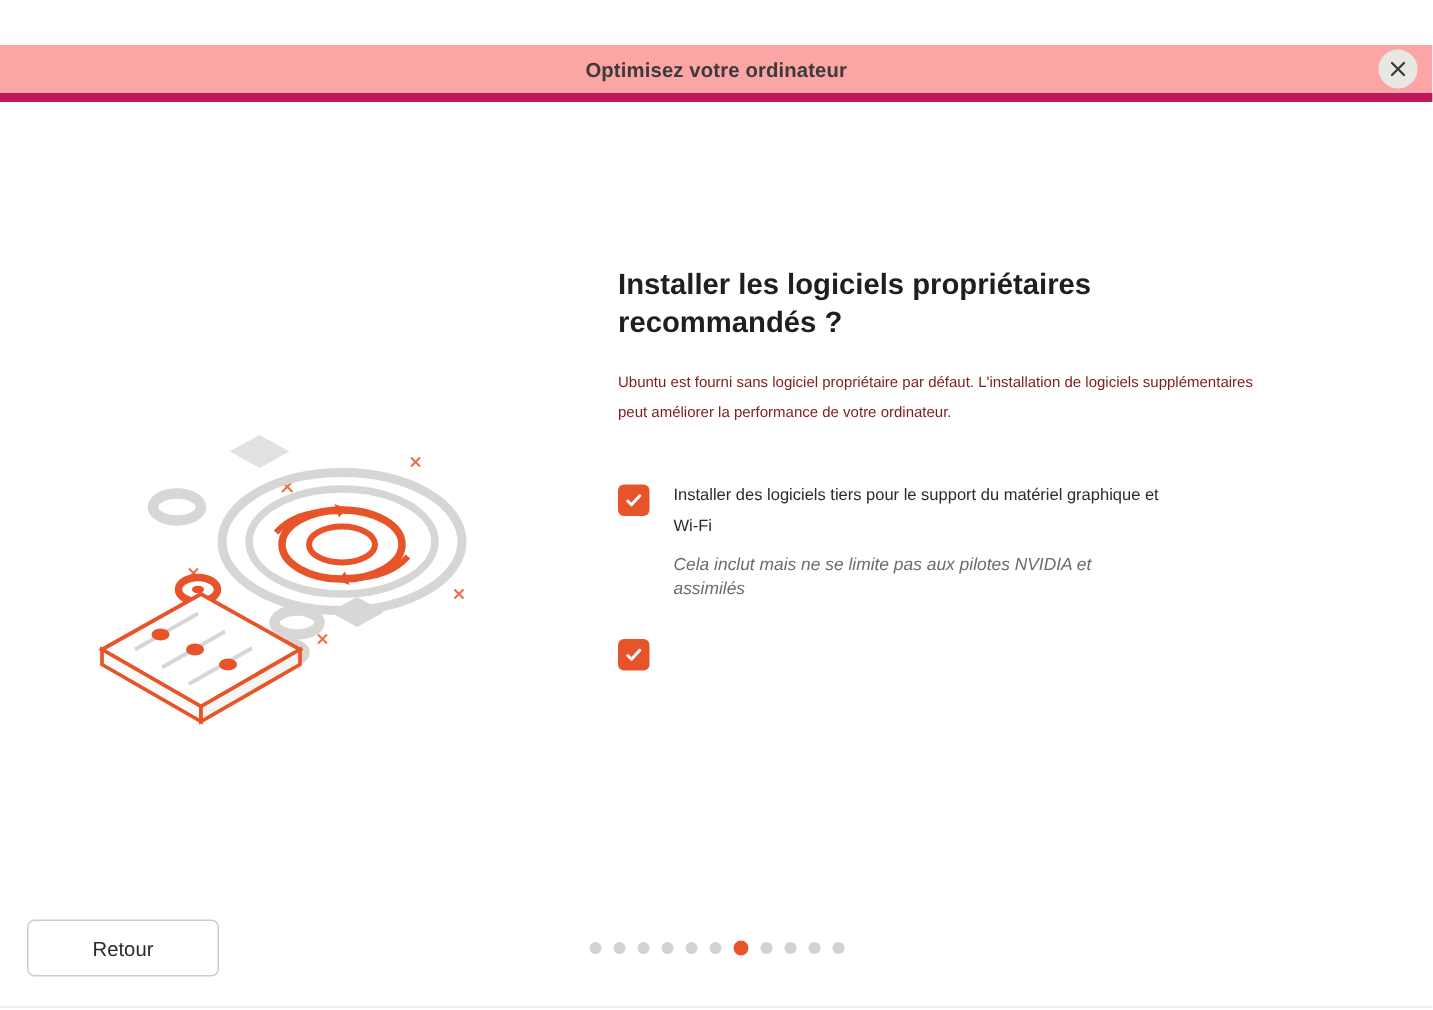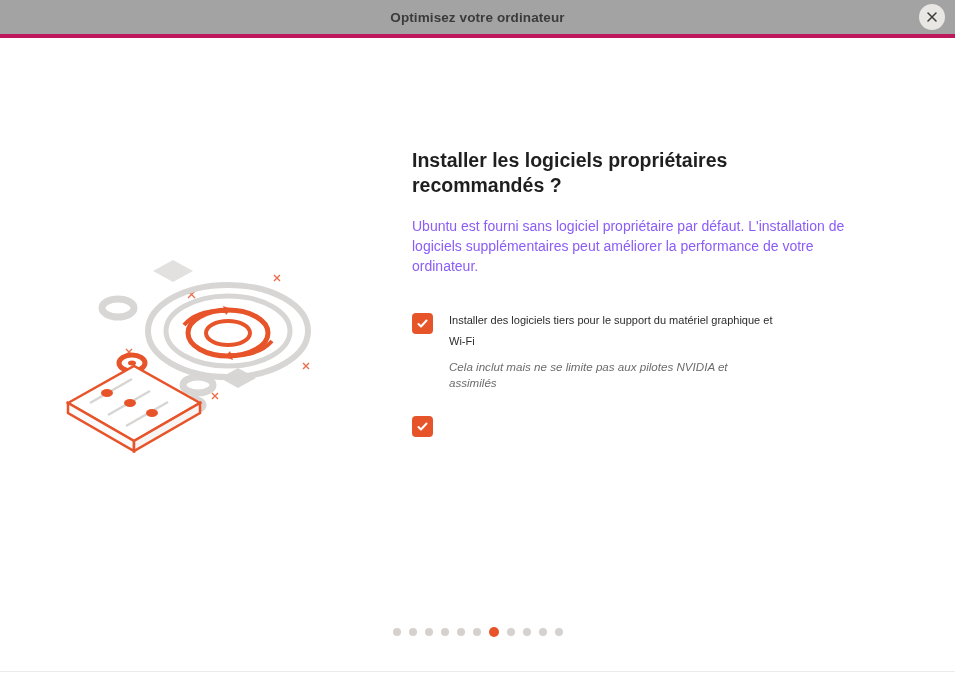--- a/index.html
+++ b/index.html
@@ -17,25 +17,26 @@
     height: 673px;
     background: #ffffff;
     display: flex;
     flex-direction: column;
   }
   
   .titlebar {
     position: relative;
     height: 38px;
     min-height: 38px;
-    background: #a3a3a3;
-    border-bottom: 4px solid #be185d;
+    background: #fca5a5;
+    border-bottom: 6px solid #be185d;
     display: flex;
     align-items: center;
     justify-content: center;
+    margin-top: 30px;
   }
   .titlebar-title {
     font-size: 13.5px;
     font-weight: bold;
     color: #3b3b3b;
     letter-spacing: 0.1px;
   }
   .close-button {
     position: absolute;
     right: 10px;
@@ -78,23 +79,23 @@
   .panel h1 {
     margin: 0 0 18px 0;
     font-size: 19.5px;
     line-height: 25px;
     font-weight: bold;
     color: #1f1f1f;
     max-width: 330px;
   }
   .panel .intro {
     margin: 0 0 34px 0;
-    font-size: 14px;
+    font-size: 10px;
     line-height: 20px;
-    color: #8b5cf6;
+    color: #7f1d1d;
     max-width: 445px;
   }
   .option {
     display: flex;
     align-items: flex-start;
     margin-bottom: 22px;
   }
   .checkbox {
     width: 21px;
     height: 21px;
@@ -301,20 +302,21 @@
             </svg>
           </span>
         </span>
         <span class="option-text">
         </span>
       </div>
     </div>
   </div>
 
   <div class="footer">
+    <button class="btn">Retour</button>
     <div class="spacer"></div>
     <div class="dots" id="step-dots">
         <span class="dot"></span>
         <span class="dot"></span>
         <span class="dot"></span>
         <span class="dot"></span>
         <span class="dot"></span>
         <span class="dot"></span>
         <span class="dot active"></span>
         <span class="dot"></span>

